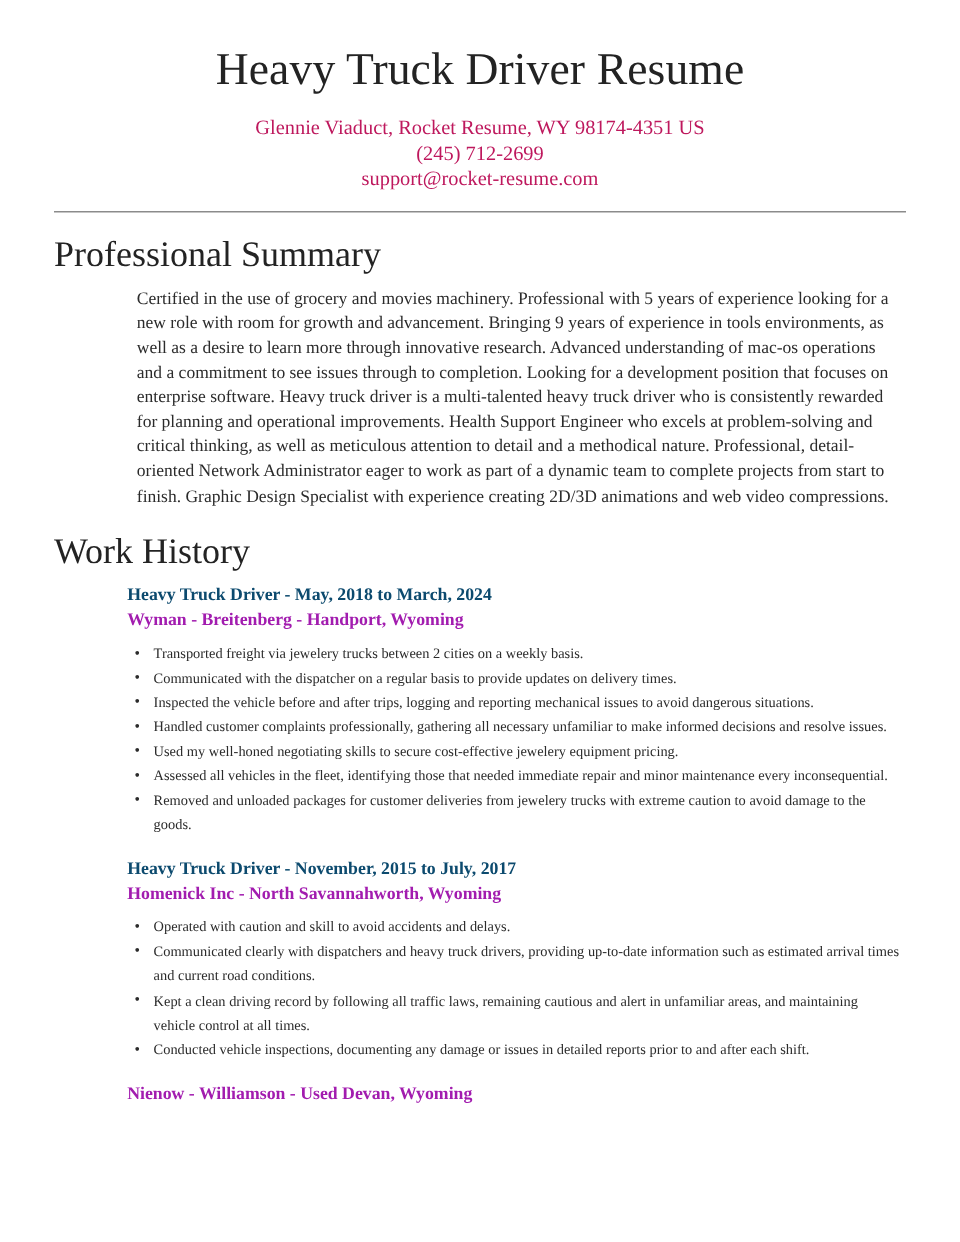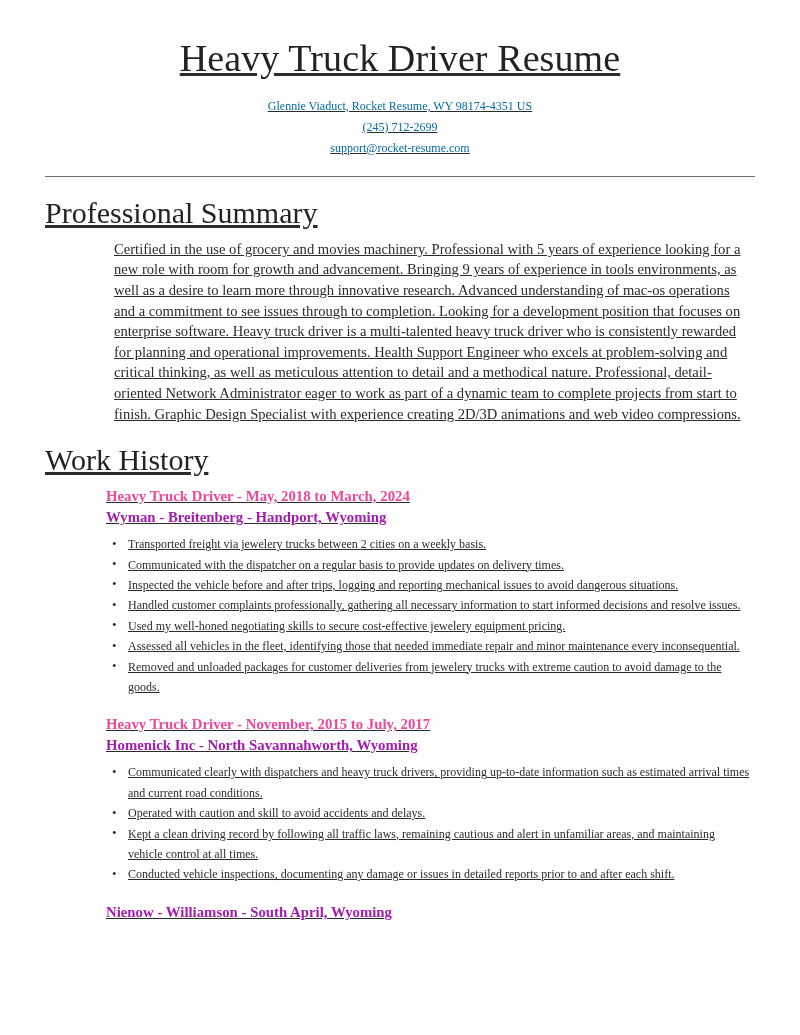--- a/index.html
+++ b/index.html
@@ -14,42 +14,41 @@
     font-family: "Liberation Serif", "DejaVu Serif", serif;
     color: #2b2b2b;
     -webkit-font-smoothing: antialiased;
   }
   .page {
     width: 800px;
     height: 1035px;
     position: relative;
     box-sizing: border-box;
     padding: 0;
-    text-decoration: underline;
   }
 
   
   .resume-title {
     text-align: center;
     font-size: 38px;
     font-weight: 400;
     line-height: 1.1;
     margin: 0;
     padding-top: 38px;
     letter-spacing: 0.1px;
     color: #232323;
   }
   .contact-block {
     text-align: center;
     margin-top: 16px;
   }
   .contact-line {
-    font-size: 12px;
+    font-size: 17px;
     line-height: 21px;
-    color: #0369a1;
+    color: #be185d;
   }
 
   .header-rule {
     border: 0;
     border-top: 1px solid #6f6f6f;
     margin: 17px 45px 0 45px;
     height: 0;
   }
 
   
@@ -81,21 +80,21 @@
     margin-top: 0;
   }
   .job + .job {
     margin-top: 17px;
   }
   .job-title {
     font-size: 14.8px;
     line-height: 21px;
     font-weight: 700;
     margin: 0;
-    color: #ec4899;
+    color: #0c4a6e;
   }
   .job-company {
     font-size: 14.8px;
     line-height: 21px;
     font-weight: 700;
     margin: 0 0 6px 0;
     color: #a21caf;
   }
   ul.job-bullets {
     list-style: none;
@@ -152,38 +151,38 @@
     <h2 class="section-heading">Work History</h2>
     <div class="work-body" id="work-history-list">
         <div class="job">
           <div class="job-title">Heavy Truck Driver - May, 2018 to March, 2024</div>
           <div class="job-company">Wyman - Breitenberg - Handport, Wyoming</div>
           <div class="bullets-wrap">
             <ul class="job-bullets">
               <li>Transported freight via jewelery trucks between 2 cities on a weekly basis.</li>
               <li>Communicated with the dispatcher on a regular basis to provide updates on delivery times.</li>
               <li>Inspected the vehicle before and after trips, logging and reporting mechanical issues to avoid dangerous situations.</li>
-              <li>Handled customer complaints professionally, gathering all necessary information to start informed decisions and resolve issues.</li>
+              <li>Handled customer complaints professionally, gathering all necessary unfamiliar to make informed decisions and resolve issues.</li>
               <li>Used my well-honed negotiating skills to secure cost-effective jewelery equipment pricing.</li>
               <li>Assessed all vehicles in the fleet, identifying those that needed immediate repair and minor maintenance every inconsequential.</li>
               <li>Removed and unloaded packages for customer deliveries from jewelery trucks with extreme caution to avoid damage to the goods.</li>
             </ul>
           </div>
         </div>
         <div class="job">
           <div class="job-title">Heavy Truck Driver - November, 2015 to July, 2017</div>
           <div class="job-company">Homenick Inc - North Savannahworth, Wyoming</div>
           <div class="bullets-wrap">
             <ul class="job-bullets">
+              <li>Operated with caution and skill to avoid accidents and delays.</li>
               <li>Communicated clearly with dispatchers and heavy truck drivers, providing up-to-date information such as estimated arrival times and current road conditions.</li>
-              <li>Operated with caution and skill to avoid accidents and delays.</li>
               <li>Kept a clean driving record by following all traffic laws, remaining cautious and alert in unfamiliar areas, and maintaining vehicle control at all times.</li>
               <li>Conducted vehicle inspections, documenting any damage or issues in detailed reports prior to and after each shift.</li>
             </ul>
           </div>
         </div>
         <div class="job">
-          <div class="job-company">Nienow - Williamson - South April, Wyoming</div>
+          <div class="job-company">Nienow - Williamson - Used Devan, Wyoming</div>
         </div>
       </div>
   </div>
 
 </div>
 
 </body></html>

